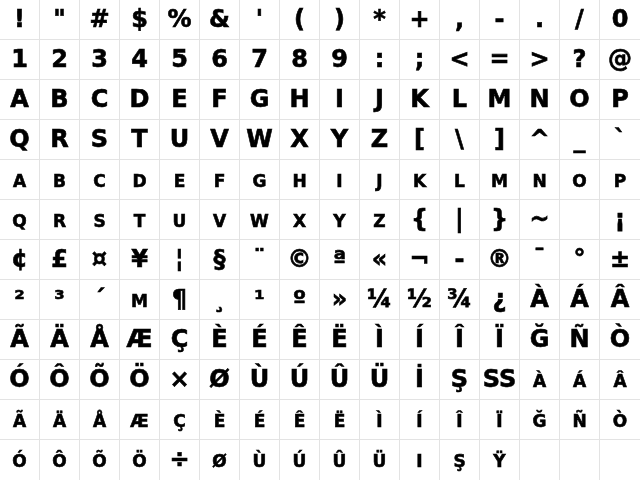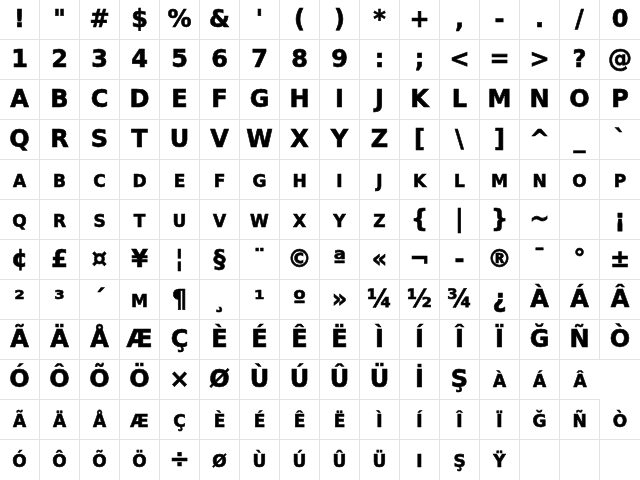--- a/index.html
+++ b/index.html
@@ -212,20 +212,21 @@
         <div class="glyph-cell">Õ</div>
         <div class="glyph-cell">Ö</div>
         <div class="glyph-cell">×</div>
         <div class="glyph-cell">Ø</div>
         <div class="glyph-cell">Ù</div>
         <div class="glyph-cell">Ú</div>
         <div class="glyph-cell">Û</div>
         <div class="glyph-cell">Ü</div>
         <div class="glyph-cell">İ</div>
         <div class="glyph-cell">Ş</div>
+        <div class="glyph-cell">SS</div>
         <div class="glyph-cell">à</div>
         <div class="glyph-cell">á</div>
         <div class="glyph-cell">â</div>
       </div>
       <div class="glyph-row">
         <div class="glyph-cell">ã</div>
         <div class="glyph-cell">ä</div>
         <div class="glyph-cell">å</div>
         <div class="glyph-cell">æ</div>
         <div class="glyph-cell">ç</div>

